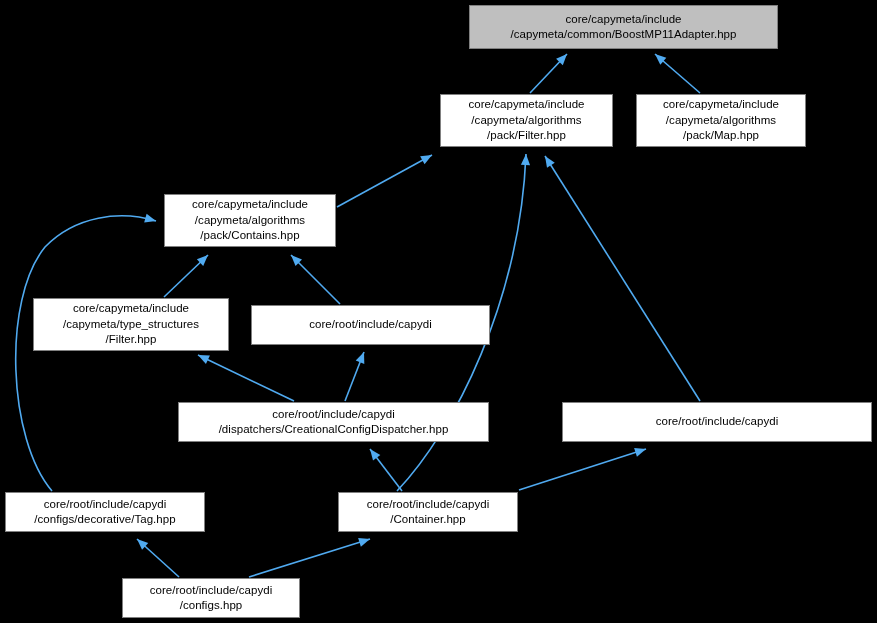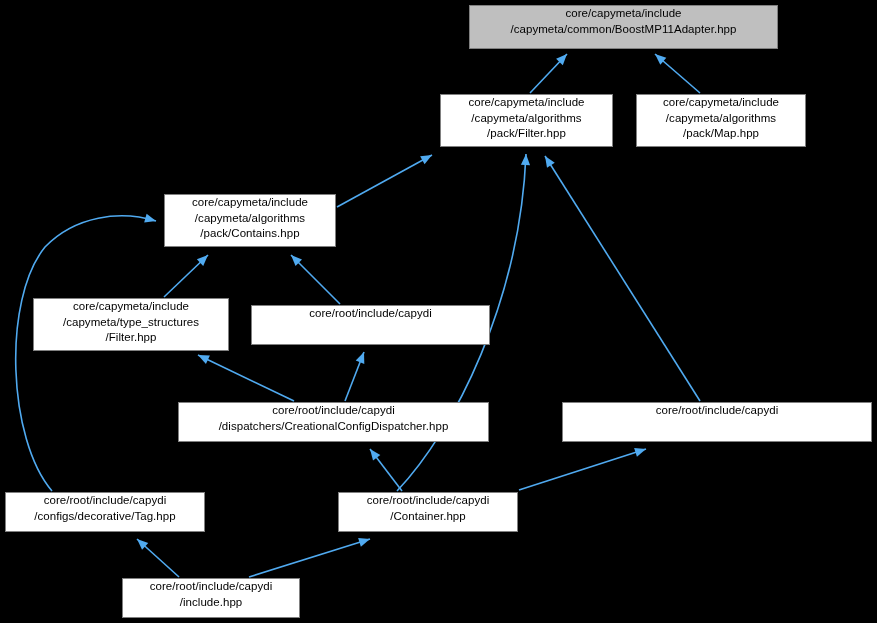--- a/index.html
+++ b/index.html
@@ -24,21 +24,21 @@
   }
   .gnode {
     position: absolute;
     box-sizing: border-box;
     border: 1px solid #808080;
     background: #ffffff;
     color: #000000;
     display: flex;
     flex-direction: column;
     align-items: center;
-    justify-content: flex-start;
+    justify-content: center;
     text-align: center;
     font-size: 11.5px;
     line-height: 15.5px;
     white-space: pre;
     letter-spacing: 0.05px;
   }
   .gnode.current {
     background: #bfbfbf;
     border-color: #808080;
   }
@@ -93,15 +93,15 @@
       <div class="gnode current" style="left: 469px; top: 5px; width: 309px; height: 44px;"><span class="nline">core/capymeta/include</span><span class="nline">/capymeta/common/BoostMP11Adapter.hpp</span></div>
       <div class="gnode" style="left: 440px; top: 94px; width: 173px; height: 53px;"><span class="nline">core/capymeta/include</span><span class="nline">/capymeta/algorithms</span><span class="nline">/pack/Filter.hpp</span></div>
       <div class="gnode" style="left: 636px; top: 94px; width: 170px; height: 53px;"><span class="nline">core/capymeta/include</span><span class="nline">/capymeta/algorithms</span><span class="nline">/pack/Map.hpp</span></div>
       <div class="gnode" style="left: 164px; top: 194px; width: 172px; height: 53px;"><span class="nline">core/capymeta/include</span><span class="nline">/capymeta/algorithms</span><span class="nline">/pack/Contains.hpp</span></div>
       <div class="gnode" style="left: 33px; top: 298px; width: 196px; height: 53px;"><span class="nline">core/capymeta/include</span><span class="nline">/capymeta/type_structures</span><span class="nline">/Filter.hpp</span></div>
       <div class="gnode" style="left: 251px; top: 305px; width: 239px; height: 40px;"><span class="nline">core/root/include/capydi</span></div>
       <div class="gnode" style="left: 178px; top: 402px; width: 311px; height: 40px;"><span class="nline">core/root/include/capydi</span><span class="nline">/dispatchers/CreationalConfigDispatcher.hpp</span></div>
       <div class="gnode" style="left: 562px; top: 402px; width: 310px; height: 40px;"><span class="nline">core/root/include/capydi</span></div>
       <div class="gnode" style="left: 5px; top: 492px; width: 200px; height: 40px;"><span class="nline">core/root/include/capydi</span><span class="nline">/configs/decorative/Tag.hpp</span></div>
       <div class="gnode" style="left: 338px; top: 492px; width: 180px; height: 40px;"><span class="nline">core/root/include/capydi</span><span class="nline">/Container.hpp</span></div>
-      <div class="gnode" style="left: 122px; top: 578px; width: 178px; height: 40px;"><span class="nline">core/root/include/capydi</span><span class="nline">/include.hpp</span></div>
+      <div class="gnode" style="left: 122px; top: 578px; width: 178px; height: 40px;"><span class="nline">core/root/include/capydi</span><span class="nline">/configs.hpp</span></div>
     </div>
 </div>
 
 </body></html>

